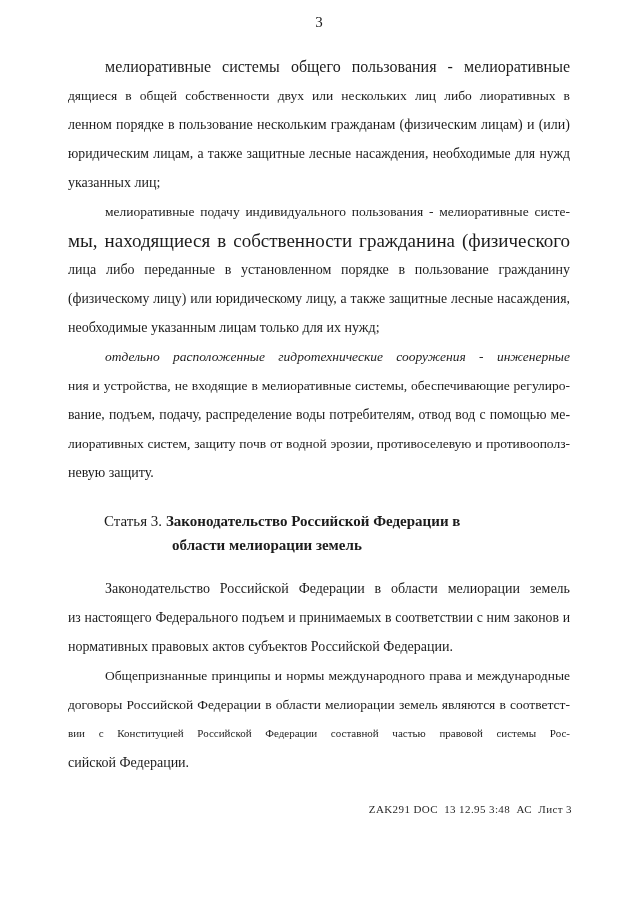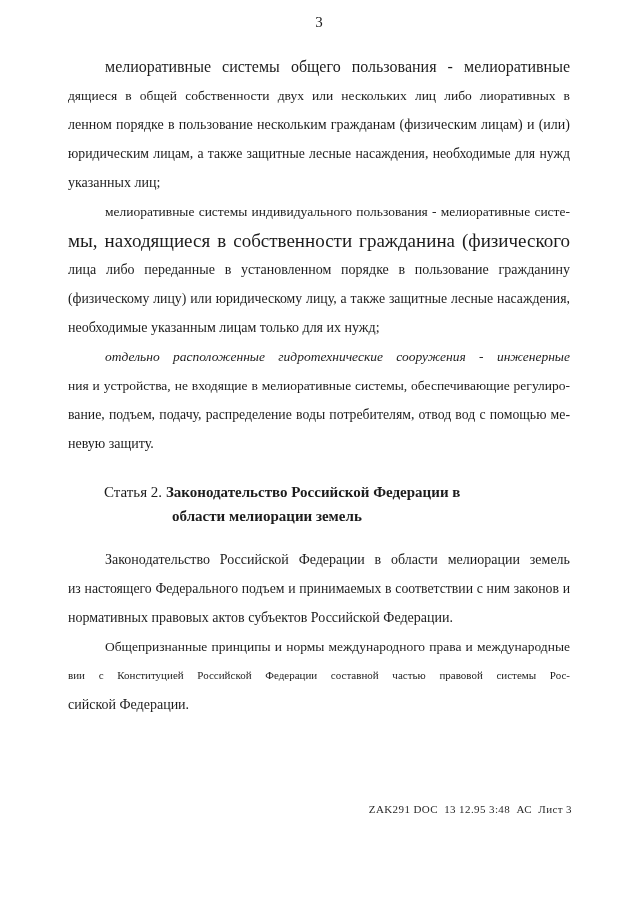--- a/index.html
+++ b/index.html
@@ -66,42 +66,44 @@
 
   <div id="content" data-name="document-content">
       <div class="block body" data-name="paragraph-melio-systems-common-use">
         <div class="line indent just" data-name="text-line" style="font-size: 16px;"><span data-name="text-segment">мелиоративные системы общего пользования - мелиоративные системы, нахо-</span></div>
         <div class="line just" data-name="text-line" style="font-size: 13.5px;"><span data-name="text-segment">дящиеся в общей собственности двух или нескольких лиц либо лиоративных в установ-</span></div>
         <div class="line just" data-name="text-line" style=""><span data-name="text-segment">ленном порядке в пользование нескольким гражданам (физическим лицам) и (или)</span></div>
         <div class="line just" data-name="text-line" style="font-size: 13.75px;"><span data-name="text-segment">юридическим лицам, а также защитные лесные насаждения, необходимые для нужд</span></div>
         <div class="line" data-name="text-line" style=""><span data-name="text-segment">указанных лиц;</span></div>
       </div>
       <div class="block body" data-name="paragraph-melio-systems-individual-use">
-        <div class="line indent just" data-name="text-line" style="font-size: 13.5px;"><span data-name="text-segment">мелиоративные системы индивидуального пользования - мелиоративные систе-</span></div>
+        <div class="line indent just" data-name="text-line" style="font-size: 13.5px;"><span data-name="text-segment">мелиоративные подачу индивидуального пользования - мелиоративные систе-</span></div>
         <div class="line just" data-name="text-line" style="font-size: 19px;"><span data-name="text-segment">мы, находящиеся в собственности гражданина (физического лица) или юридического</span></div>
         <div class="line just" data-name="text-line" style=""><span data-name="text-segment">лица либо переданные в установленном порядке в пользование гражданину</span></div>
         <div class="line just" data-name="text-line" style="font-size: 13.75px;"><span data-name="text-segment">(физическому лицу) или юридическому лицу, а также защитные лесные насаждения,</span></div>
         <div class="line" data-name="text-line" style=""><span data-name="text-segment">необходимые указанным лицам только для их нужд;</span></div>
       </div>
       <div class="block body" data-name="paragraph-hydrotechnical-structures">
         <div class="line indent just" data-name="text-line" style="font-size: 13.5px; font-style: italic;"><span data-name="text-segment">отдельно расположенные гидротехнические сооружения - инженерные сооруже-</span></div>
         <div class="line just" data-name="text-line" style="font-size: 13.5px;"><span data-name="text-segment">ния и устройства, не входящие в мелиоративные системы, обеспечивающие регулиро-</span></div>
         <div class="line just" data-name="text-line" style="font-size: 13.75px;"><span data-name="text-segment">вание, подъем, подачу, распределение воды потребителям, отвод вод с помощью ме-</span></div>
+        <div class="line just" data-name="text-line" style="font-size: 13.5px;"><span data-name="text-segment">лиоративных систем, защиту почв от водной эрозии, противоселевую и противоополз-</span></div>
         <div class="line" data-name="text-line" style=""><span data-name="text-segment">невую защиту.</span></div>
       </div>
       <div class="block heading" data-name="article-3-heading">
-        <div class="line" data-name="text-line" style=""><span data-name="text-segment">Статья 2. </span><span class="bold" data-name="heading-bold-text">Законодательство Российской Федерации в</span></div>
+        <div class="line" data-name="text-line" style=""><span data-name="text-segment">Статья 3. </span><span class="bold" data-name="heading-bold-text">Законодательство Российской Федерации в</span></div>
         <div class="line indent2" data-name="text-line" style=""><span class="bold" data-name="heading-bold-text">области мелиорации земель</span></div>
       </div>
       <div class="block body" data-name="paragraph-legislation-composition">
         <div class="line indent just" data-name="text-line" style="font-size: 14px;"><span data-name="text-segment">Законодательство Российской Федерации в области мелиорации земель состоит</span></div>
         <div class="line just" data-name="text-line" style="font-size: 13.75px;"><span data-name="text-segment">из настоящего Федерального подъем и принимаемых в соответствии с ним законов и</span></div>
         <div class="line" data-name="text-line" style=""><span data-name="text-segment">нормативных правовых актов субъектов Российской Федерации.</span></div>
       </div>
       <div class="block body" data-name="paragraph-international-law">
         <div class="line indent just" data-name="text-line" style="font-size: 13.5px;"><span data-name="text-segment">Общепризнанные принципы и нормы международного права и международные</span></div>
+        <div class="line just" data-name="text-line" style="font-size: 13.5px;"><span data-name="text-segment">договоры Российской Федерации в области мелиорации земель являются в соответст-</span></div>
         <div class="line just" data-name="text-line" style="font-size: 11px;"><span data-name="text-segment">вии с Конституцией Российской Федерации составной частью правовой системы Рос-</span></div>
         <div class="line" data-name="text-line" style=""><span data-name="text-segment">сийской Федерации.</span></div>
       </div>
     </div>
 
   <div class="footer" data-name="footer-stamp">ZAK291 DOC  13 12.95 3:48  АС  Лист 3</div>
 </div>
 
 </body></html>

